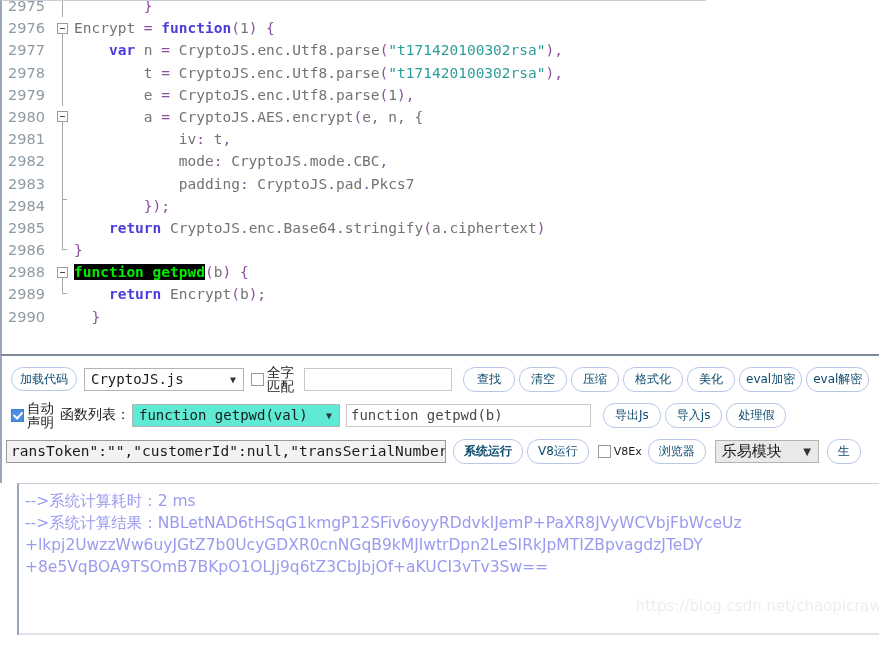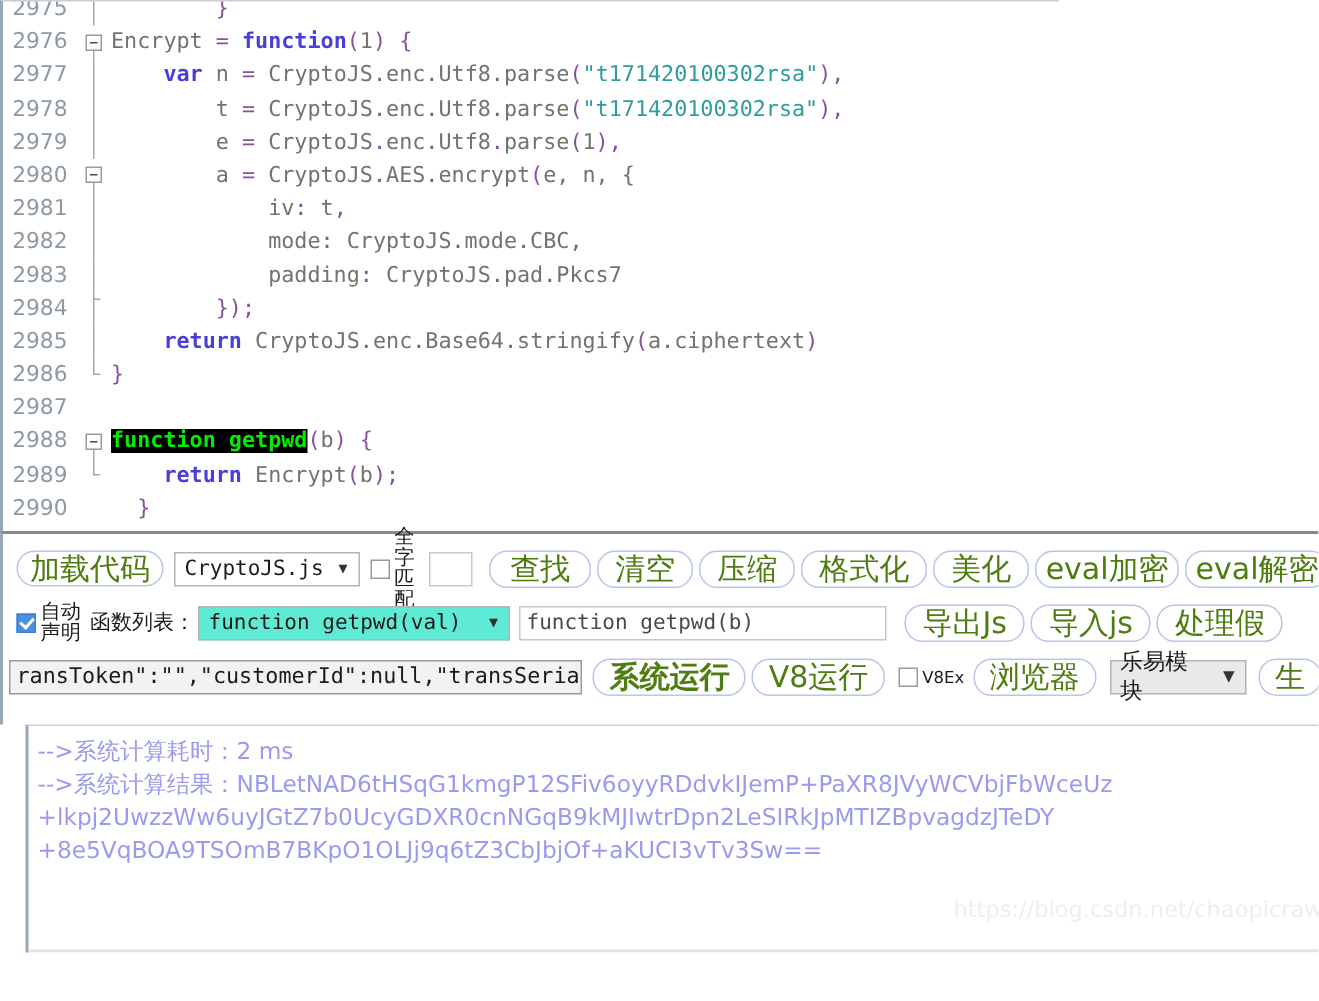--- a/index.html
+++ b/index.html
@@ -134,23 +134,23 @@
   #tb-row1 { top: 5px;  height: 36px; padding-left: 9px; }
   #tb-row2 { top: 42px; height: 34px; padding-left: 9px; }
   #tb-row3 { top: 78px; height: 34px; padding-left: 4px; }
 
   .pill {
     display: inline-flex;
     align-items: center;
     justify-content: center;
     border: 1px solid #b9c6ea;
     border-radius: 12px;
-    color: #4d7c0f;
-    background: #ffffff;
-    font-size: 20px;
+    color: #0c4a6e;
+    background: #ffffff;
+    font-size: 12px;
     height: 23px;
     padding: 0 9px;
     margin-right: 4px;
     white-space: nowrap;
     cursor: pointer;
     font-family: "DejaVu Sans", sans-serif;
   }
   .pill.tight { padding: 0 6px; }
 
   .sel {
@@ -283,21 +283,20 @@
       <div class="code-line"><span class="gutter-num">2977</span><span class="fold-col"><span class="fold-vline"></span></span><span><span class="code-text">    </span><span class="kw">var</span><span class="code-text"> n </span><span class="pun">=</span><span class="code-text"> CryptoJS</span><span class="pun">.</span><span class="code-text">enc</span><span class="pun">.</span><span class="code-text">Utf8</span><span class="pun">.</span><span class="code-text">parse</span><span class="pun">(</span><span class="str">"t171420100302rsa"</span><span class="pun">),</span></span></div>
       <div class="code-line"><span class="gutter-num">2978</span><span class="fold-col"><span class="fold-vline"></span></span><span><span class="code-text">        t </span><span class="pun">=</span><span class="code-text"> CryptoJS</span><span class="pun">.</span><span class="code-text">enc</span><span class="pun">.</span><span class="code-text">Utf8</span><span class="pun">.</span><span class="code-text">parse</span><span class="pun">(</span><span class="str">"t171420100302rsa"</span><span class="pun">),</span></span></div>
       <div class="code-line"><span class="gutter-num">2979</span><span class="fold-col"><span class="fold-vline"></span></span><span><span class="code-text">        e </span><span class="pun">=</span><span class="code-text"> CryptoJS</span><span class="pun">.</span><span class="code-text">enc</span><span class="pun">.</span><span class="code-text">Utf8</span><span class="pun">.</span><span class="code-text">parse</span><span class="pun">(</span><span class="code-text">1</span><span class="pun">),</span></span></div>
       <div class="code-line"><span class="gutter-num">2980</span><span class="fold-col"><span class="fold-box"></span><span class="fold-vline from-mid"></span></span><span><span class="code-text">        a </span><span class="pun">=</span><span class="code-text"> CryptoJS</span><span class="pun">.</span><span class="code-text">AES</span><span class="pun">.</span><span class="code-text">encrypt</span><span class="pun">(</span><span class="code-text">e, n, {</span></span></div>
       <div class="code-line"><span class="gutter-num">2981</span><span class="fold-col"><span class="fold-vline"></span></span><span><span class="code-text">            iv</span><span class="pun">:</span><span class="code-text"> t</span><span class="pun">,</span></span></div>
       <div class="code-line"><span class="gutter-num">2982</span><span class="fold-col"><span class="fold-vline"></span></span><span><span class="code-text">            mode</span><span class="pun">:</span><span class="code-text"> CryptoJS</span><span class="pun">.</span><span class="code-text">mode</span><span class="pun">.</span><span class="code-text">CBC</span><span class="pun">,</span></span></div>
       <div class="code-line"><span class="gutter-num">2983</span><span class="fold-col"><span class="fold-vline"></span></span><span><span class="code-text">            padding</span><span class="pun">:</span><span class="code-text"> CryptoJS</span><span class="pun">.</span><span class="code-text">pad</span><span class="pun">.</span><span class="code-text">Pkcs7</span></span></div>
       <div class="code-line"><span class="gutter-num">2984</span><span class="fold-col"><span class="fold-tick"></span></span><span><span class="code-text">        </span><span class="pun">});</span></span></div>
       <div class="code-line"><span class="gutter-num">2985</span><span class="fold-col"><span class="fold-vline"></span></span><span><span class="code-text">    </span><span class="kw">return</span><span class="code-text"> CryptoJS</span><span class="pun">.</span><span class="code-text">enc</span><span class="pun">.</span><span class="code-text">Base64</span><span class="pun">.</span><span class="code-text">stringify</span><span class="pun">(</span><span class="code-text">a</span><span class="pun">.</span><span class="code-text">ciphertext</span><span class="pun">)</span></span></div>
       <div class="code-line"><span class="gutter-num">2986</span><span class="fold-col"><span class="fold-end"></span></span><span><span class="pun">}</span></span></div>
-      <div class="code-line"><span class="gutter-num">2987</span><span class="fold-col"></span><span></span></div>
       <div class="code-line"><span class="gutter-num">2988</span><span class="fold-col"><span class="fold-box"></span><span class="fold-vline from-mid"></span></span><span><span class="hl">function getpwd</span><span class="pun">(</span><span class="code-text">b</span><span class="pun">) {</span></span></div>
       <div class="code-line"><span class="gutter-num">2989</span><span class="fold-col"><span class="fold-end"></span></span><span><span class="code-text">    </span><span class="kw">return</span><span class="code-text"> Encrypt</span><span class="pun">(</span><span class="code-text">b</span><span class="pun">);</span></span></div>
       <div class="code-line"><span class="gutter-num">2990</span><span class="fold-col"></span><span><span class="code-text">  </span><span class="pun">}</span></span></div>
     </div>
 </div>
 
 <div id="toolbar">
 
   <div class="tb-row" id="tb-row1">
     <span class="pill" style="height:22px;padding:0 8px;margin-right:7px;">加载代码</span>

